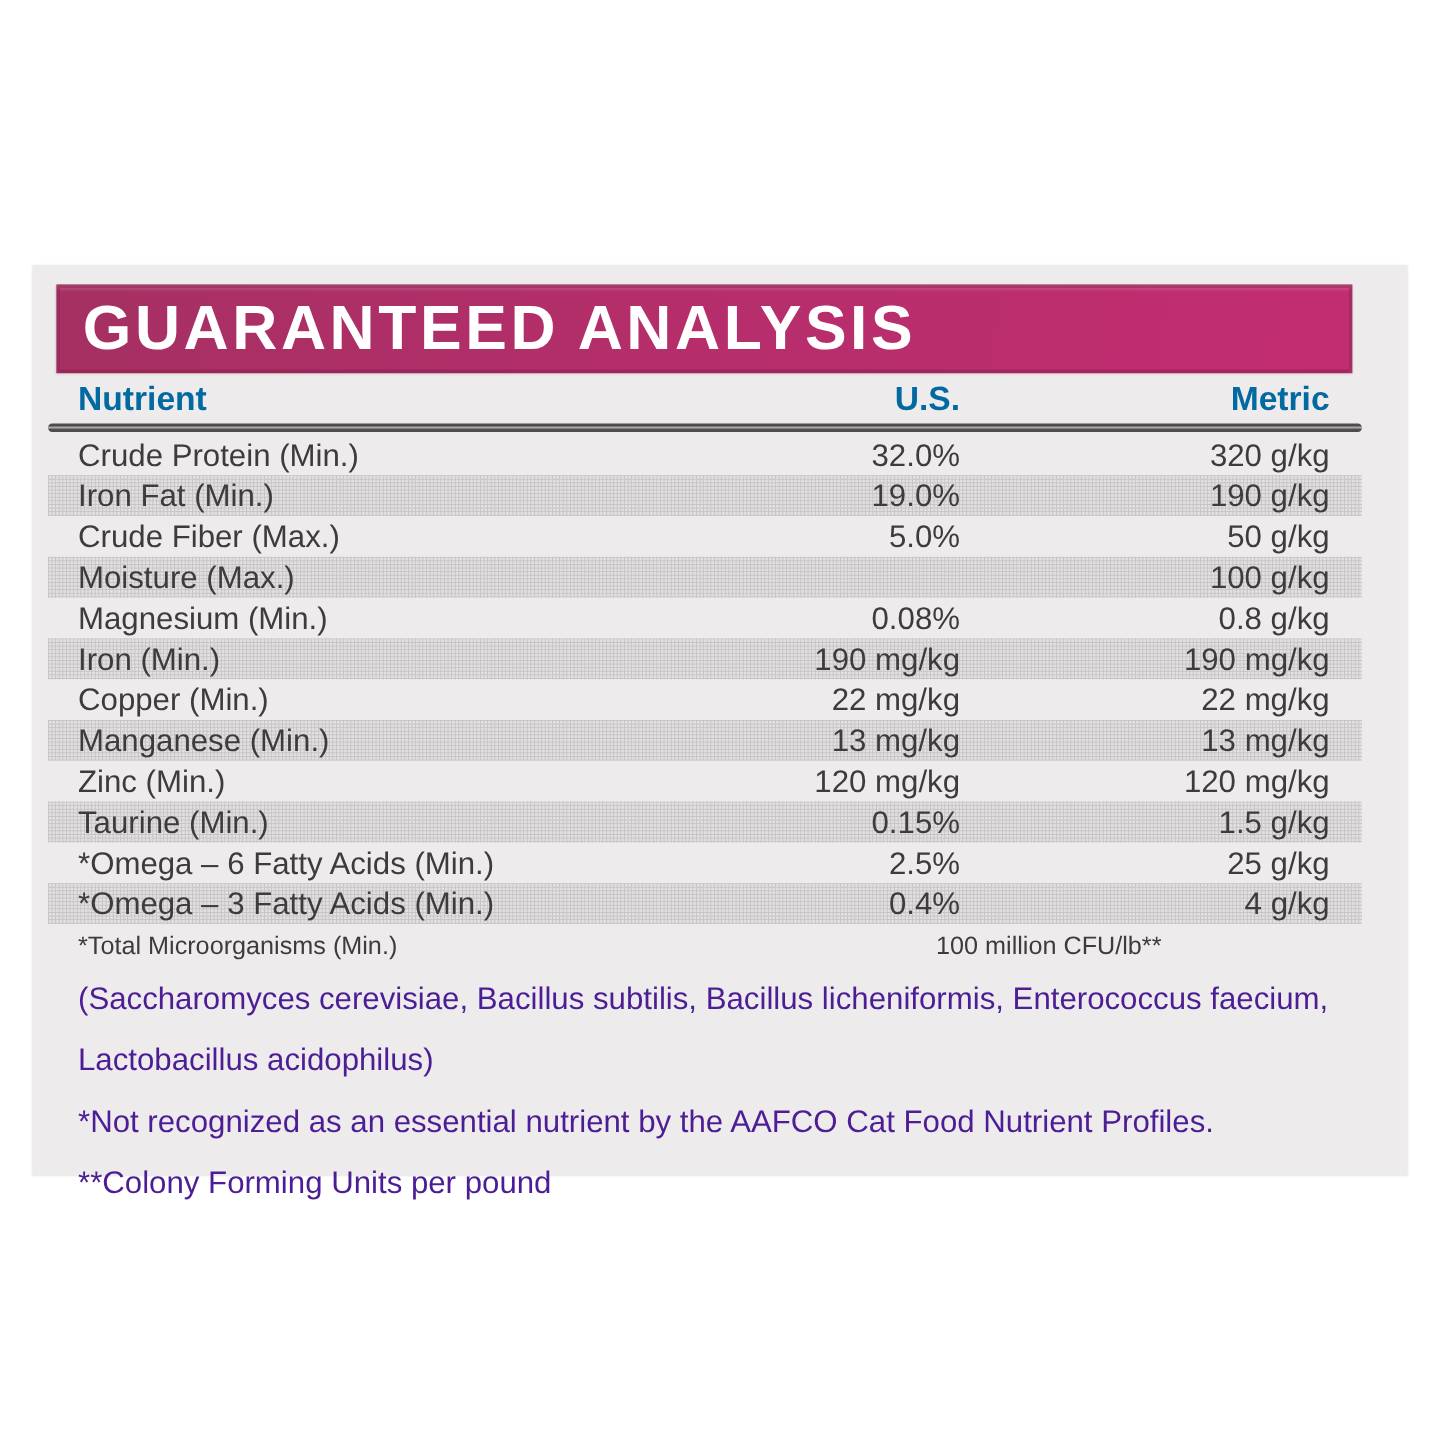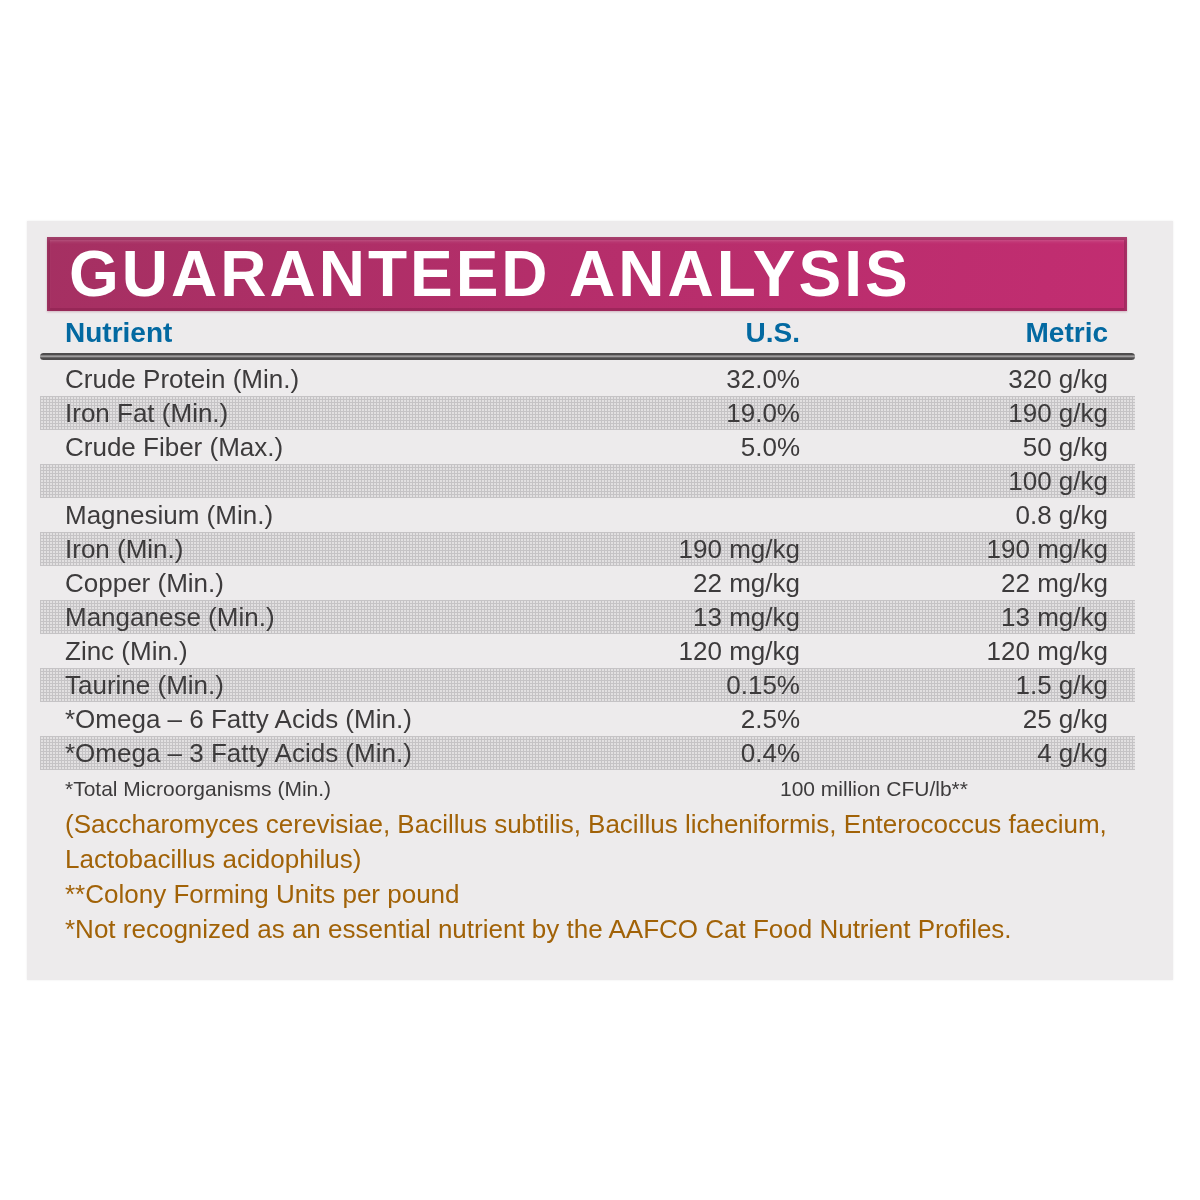--- a/index.html
+++ b/index.html
@@ -26,21 +26,21 @@
     background:linear-gradient(100deg,#a53062 0%, #b42e6a 45%, #c22d71 100%);
     box-shadow: inset 0 0 0 3px rgba(139,33,78,0.55),
                 inset 0 3px 4px rgba(255,255,255,0.30),
                 0 1px 2px rgba(120,20,60,0.25);
     display:flex; align-items:center;
     padding-left:22px;
   }
   .banner-title {
     color:#ffffff;
     font-weight:bold;
-    font-size:64px;
+    font-size:52px;
     letter-spacing:3px;
     white-space:nowrap;
   }
   .table {
     position:absolute;
     left:13px; top:96px;
     width:1095px;
   }
   .thead { position:relative; height:36px; font-weight:bold; font-size:28px; color:#0369a1; }
   .th-nutrient { position:absolute; left:25px; top:0; }
@@ -67,22 +67,22 @@
   }
   .c-nutrient { position:absolute; left:25px; top:0; }
   .c-us { position:absolute; left:0; top:0; width:760px; text-align:right; }
   .c-metric { position:absolute; left:0; top:0; width:1068px; text-align:right; }
   .micro-row { position:relative; height:37px; line-height:37px; font-size:21px; }
   .micro-label { position:absolute; left:25px; top:0; }
   .micro-value { position:absolute; left:740px; top:0; }
   .foot {
     padding-left:25px;
     font-size:26px;
-    line-height:35px;
-    color:#a16207;
+    line-height:51px;
+    color:#4c1d95;
   }
   .foot-organisms { width:1130px; }
   .foot-aafco { width:1030px; }
   .foot-cfu { width:1030px; }
 </style>
 </head>
 <body>
 
 <div class="page">
   <div class="card">
@@ -111,24 +111,26 @@
           <span class="c-nutrient">Iron Fat (Min.)</span>
           <span class="c-us">19.0%</span>
           <span class="c-metric">190 g/kg</span>
         </div>
         <div class="row">
           <span class="c-nutrient">Crude Fiber (Max.)</span>
           <span class="c-us">5.0%</span>
           <span class="c-metric">50 g/kg</span>
         </div>
         <div class="row">
+          <span class="c-nutrient">Moisture (Max.)</span>
           <span class="c-metric">100 g/kg</span>
         </div>
         <div class="row">
           <span class="c-nutrient">Magnesium (Min.)</span>
+          <span class="c-us">0.08%</span>
           <span class="c-metric">0.8 g/kg</span>
         </div>
         <div class="row">
           <span class="c-nutrient">Iron (Min.)</span>
           <span class="c-us">190 mg/kg</span>
           <span class="c-metric">190 mg/kg</span>
         </div>
         <div class="row">
           <span class="c-nutrient">Copper (Min.)</span>
           <span class="c-us">22 mg/kg</span>
@@ -160,18 +162,18 @@
           <span class="c-metric">4 g/kg</span>
         </div>
       </div>
 
       <div class="micro-row">
         <span class="micro-label">*Total Microorganisms (Min.)</span>
         <span class="micro-value">100 million CFU/lb**</span>
       </div>
 
       <p class="foot foot-organisms">(Saccharomyces cerevisiae, Bacillus subtilis, Bacillus licheniformis, Enterococcus faecium, Lactobacillus acidophilus)</p>
+      <p class="foot foot-aafco">*Not recognized as an essential nutrient by the AAFCO Cat Food Nutrient Profiles.</p>
       <p class="foot foot-cfu">**Colony Forming Units per pound</p>
-      <p class="foot foot-aafco">*Not recognized as an essential nutrient by the AAFCO Cat Food Nutrient Profiles.</p>
 
     </div>
   </div>
 </div>
 
 </body></html>

